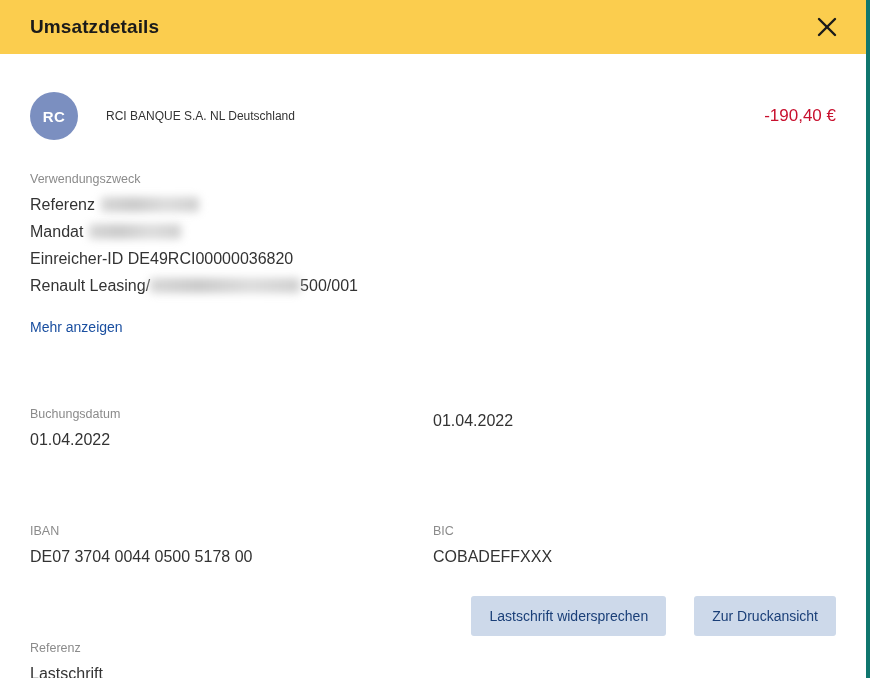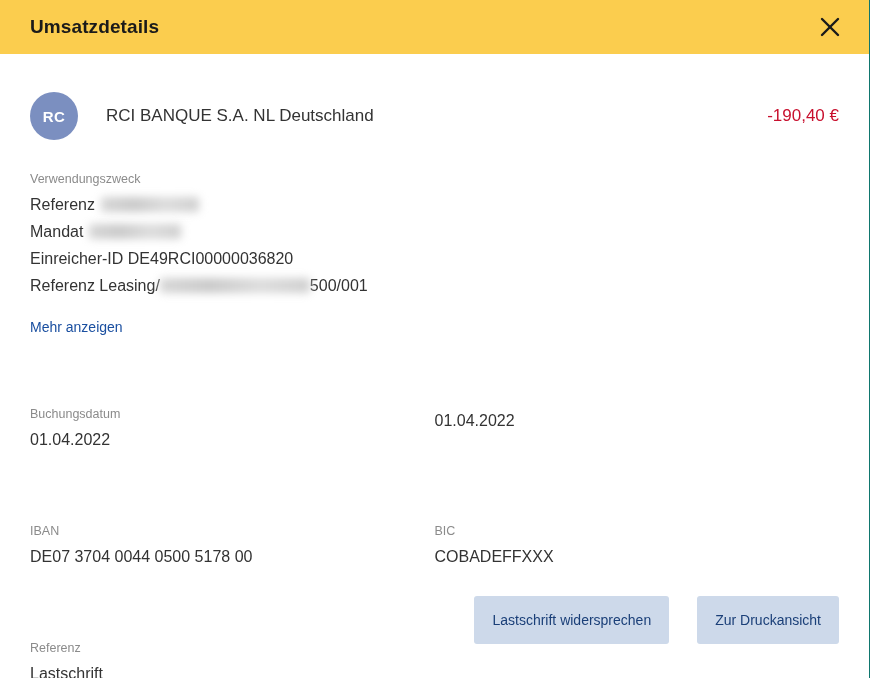--- a/index.html
+++ b/index.html
@@ -18,21 +18,21 @@
   }
 
   .dialog {
     position: absolute;
     left: 0;
     top: 0;
     width: 870px;
     height: 678px;
     background: #ffffff;
     box-sizing: border-box;
-    border-right: 1px solid #0f766e;
+    border-right: 4px solid #0f766e;
   }
 
   
   .dialog-header {
     height: 54px;
     background: #fbcd4e;
     display: flex;
     align-items: center;
     justify-content: space-between;
     padding: 0 22px 0 30px;
@@ -79,21 +79,21 @@
     font-weight: bold;
     display: flex;
     align-items: center;
     justify-content: center;
     flex: 0 0 auto;
     letter-spacing: 0.5px;
     text-align: center;
   }
   .party-name {
     margin-left: 28px;
-    font-size: 17px;
+    font-size: 12px;
     color: #333333;
     flex: 1 1 auto;
   }
   .amount {
     font-size: 17px;
     color: #c8102e;
     white-space: nowrap;
     text-align: right;
   }
 
@@ -160,21 +160,21 @@
     display: flex;
     gap: 28px;
   }
   .btn {
     background: #cdd9ea;
     border: none;
     color: #1a3f78;
     font-size: 14px;
     font-family: "Liberation Sans", sans-serif;
     padding: 0 18px;
-    height: 48px;
+    height: 40px;
     line-height: 38px;
     border-radius: 3px;
     cursor: pointer;
     white-space: nowrap;
   }
 </style>
 </head>
 <body>
 
 <div class="dialog">
@@ -206,21 +206,21 @@
 
       <div class="purpose-line">
         <span>Mandat</span><span class="redacted r-man"></span>
       </div>
 
       <div class="purpose-line">
         <span>Einreicher-ID DE49RCI00000036820</span>
       </div>
 
       <div class="purpose-line">
-        <span>Referenz Leasing/</span><span class="redacted r-lease"></span><span>500/001</span>
+        <span>Renault Leasing/</span><span class="redacted r-lease"></span><span>500/001</span>
       </div>
 
       <a class="more-link" href="#">Mehr anzeigen</a>
     </div>
 
     <div class="grid-row">
       <div class="grid-col">
         <div class="field-label">Buchungsdatum</div>
         <div class="field-value">01.04.2022</div>
       </div>

